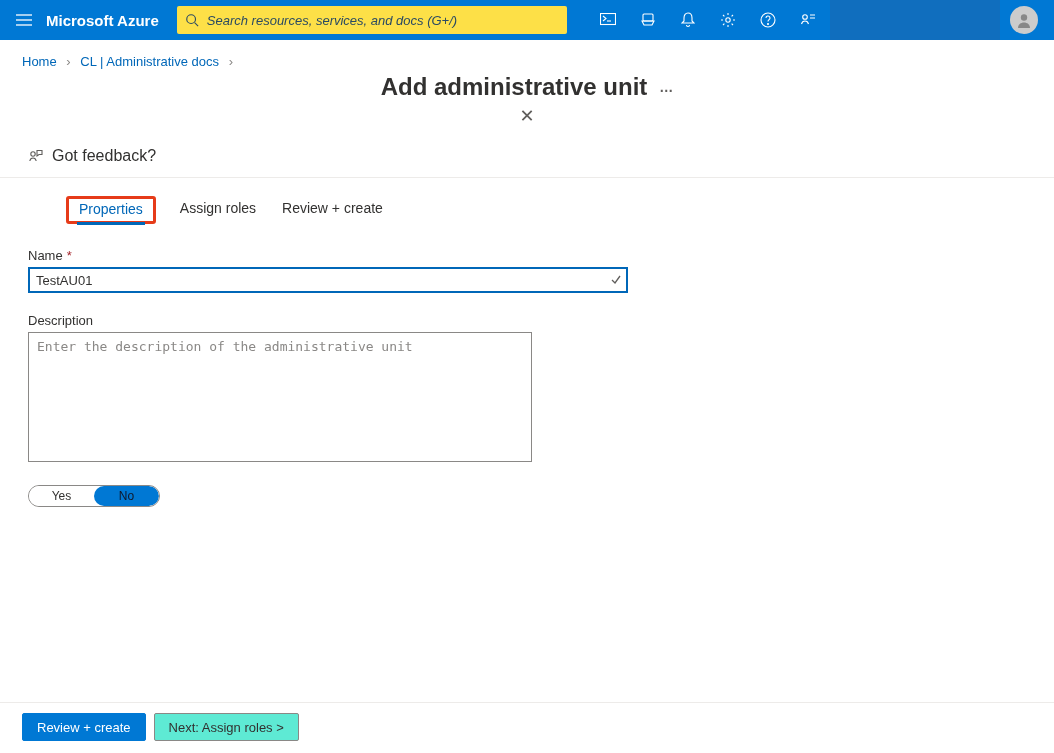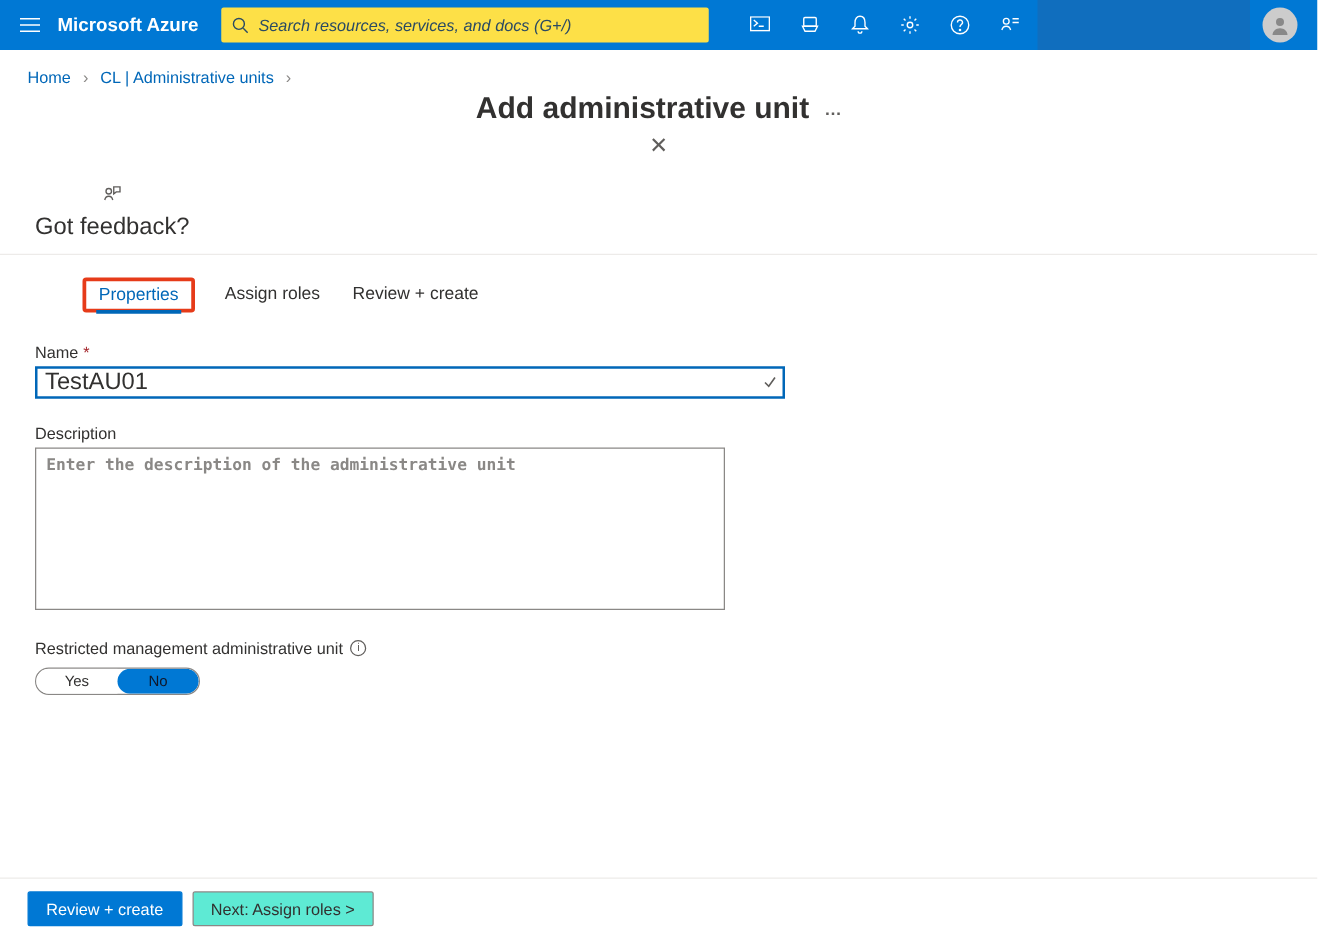--- a/index.html
+++ b/index.html
@@ -26,39 +26,39 @@
   .crumbs .sep { color:#8a8886; margin:0 6px; }
 
   
   .title-row { padding:0 22px 8px 22px; display:flex; align-items:center; justify-content:space-between;flex-direction:column; }
   .title-text { font-size:24px; font-weight:600; color:#323130; display:flex; align-items:center;}
   .title-text .dots { font-size:14px; color:#605e5c; margin-left:12px; cursor:pointer;}
   .close-x { font-size:18px; color:#605e5c; cursor:pointer; padding:4px 8px;}
 
   
   .feedback-bar { padding:8px 28px 10px 28px; border-bottom:1px solid #edebe9; }
-  .feedback-link { display:inline-flex; align-items:center; gap:8px; color:#323130; cursor:pointer; font-size:19px;flex-direction:column;}
+  .feedback-link { display:inline-flex; align-items:center; gap:8px; color:#323130; cursor:pointer; font-size:16px;}
   .feedback-link svg{color:#605e5c;}
 
   
   .tabs-wrap { padding:18px 22px 0 22px; }
   .tabs { display:inline-flex; gap:22px;padding-left:44px; }
   .tab { font-size:14px; color:#323130; padding:4px 2px 8px 2px; cursor:pointer; position:relative;}
   .tab.active { color:#0067b8; font-weight:400;}
   .tab.active::after{ content:""; position:absolute; left:0; right:0; bottom:0; height:3px; background:#0067b8;}
   .tab-highlight-box { border:3px solid #e63b19; border-radius:3px; padding:2px 8px 2px 8px; display:inline-block;}
 
   
   .form-area { padding:24px 28px 0 28px; max-width:640px;}
   .field-label { font-size:13px; color:#323130; margin-bottom:4px; display:flex; align-items:center; gap:4px;}
   .req-star { color:#a4262c; }
   .name-input-wrap { position:relative; width:600px; }
-  .name-input { width:100%; height:26px; border:2px solid #0067b8; padding:2px 26px 2px 6px; font-size:19px; color:#323130; outline:none; }
+  .name-input { width:100%; height:26px; border:2px solid #0067b8; padding:2px 26px 2px 6px; font-size:13px; color:#323130; outline:none; }
   .check-mark { position:absolute; right:6px; top:50%; transform:translateY(-50%); color:#605e5c; pointer-events:none;}
-  .desc-textarea { width:552px; height:130px; border:1px solid #8a8886; padding:6px 8px; font-size:13px; color:#14532d; resize:none; outline:none; margin-bottom:0;font-weight:bold;}
+  .desc-textarea { width:504px; height:130px; border:1px solid #8a8886; padding:6px 8px; font-size:13px; color:#14532d; resize:none; outline:none; margin-bottom:0;}
   .desc-textarea::placeholder{color:#8a8886;}
   .field-block { margin-bottom:20px; }
 
   .restricted-row { display:flex; align-items:center; gap:6px; margin-top:10px; margin-bottom:8px;}
   .info-circle { width:13px;height:13px;border:1px solid #605e5c;border-radius:50%;display:inline-flex;align-items:center;justify-content:center;font-size:9px;color:#605e5c; line-height:1;}
 
   .pill-toggle { width:132px; height:22px; border:1px solid #8a8886; border-radius:11px; display:flex; overflow:hidden; cursor:pointer;}
   .pill-half { flex:1; display:flex; align-items:center; justify-content:center; font-size:12px;}
   .pill-half.off { color:#323130; background:#fff;}
   .pill-half.on { color:#0f172a; background:#0078d4; border-radius:11px;}
@@ -136,21 +136,21 @@
     <svg width="18" height="18" viewBox="0 0 18 18" fill="#888">
         <circle cx="9" cy="6.5" r="3.2"></circle>
         <path d="M3 17c0-3.3 2.7-5.5 6-5.5s6 2.2 6 5.5z"></path>
       </svg>
   </div>
 </div>
 
 <div class="crumbs">
   <a>Home</a>
   <span class="sep">›</span>
-  <a>CL | Administrative units</a>
+  <a>CL | Administrative docs</a>
   <span class="sep">›</span>
 </div>
 
 <div class="title-row">
   <div class="title-text">
     <span>Add administrative unit</span>
     <span class="dots">…</span>
   </div>
   <div class="close-x">✕</div>
 </div>
@@ -193,24 +193,20 @@
     </div>
   </div>
 
   <div class="field-block">
     <div class="field-label">
       <span>Description</span>
     </div>
     <textarea class="desc-textarea" placeholder="Enter the description of the administrative unit" style=""></textarea>
   </div>
 
-  <div class="restricted-row">
-    <span>Restricted management administrative unit</span>
-    <span class="info-circle">i</span>
-  </div>
   <div class="pill-toggle">
     <div class="pill-half off">Yes</div>
     <div class="pill-half on">No</div>
   </div>
 
 </div>
 
 <div class="footer">
   <div class="btn btn-primary">Review + create</div>
   <div class="btn btn-secondary">Next: Assign roles &gt;</div>

